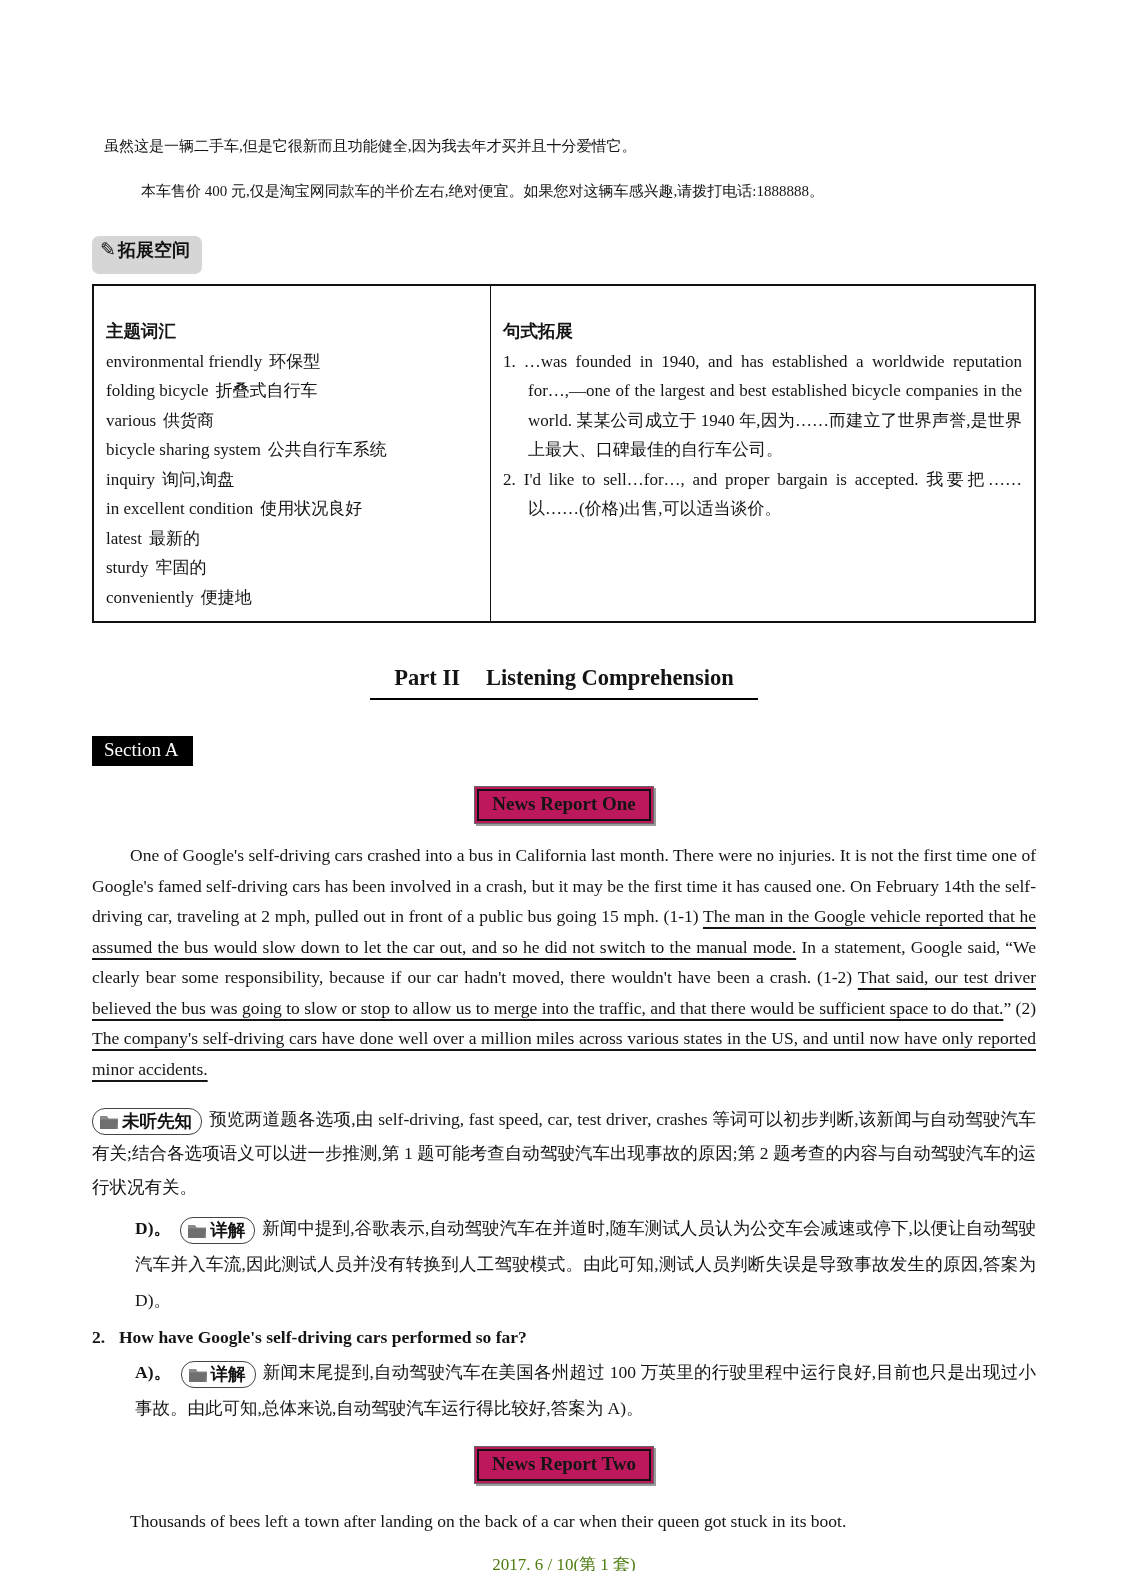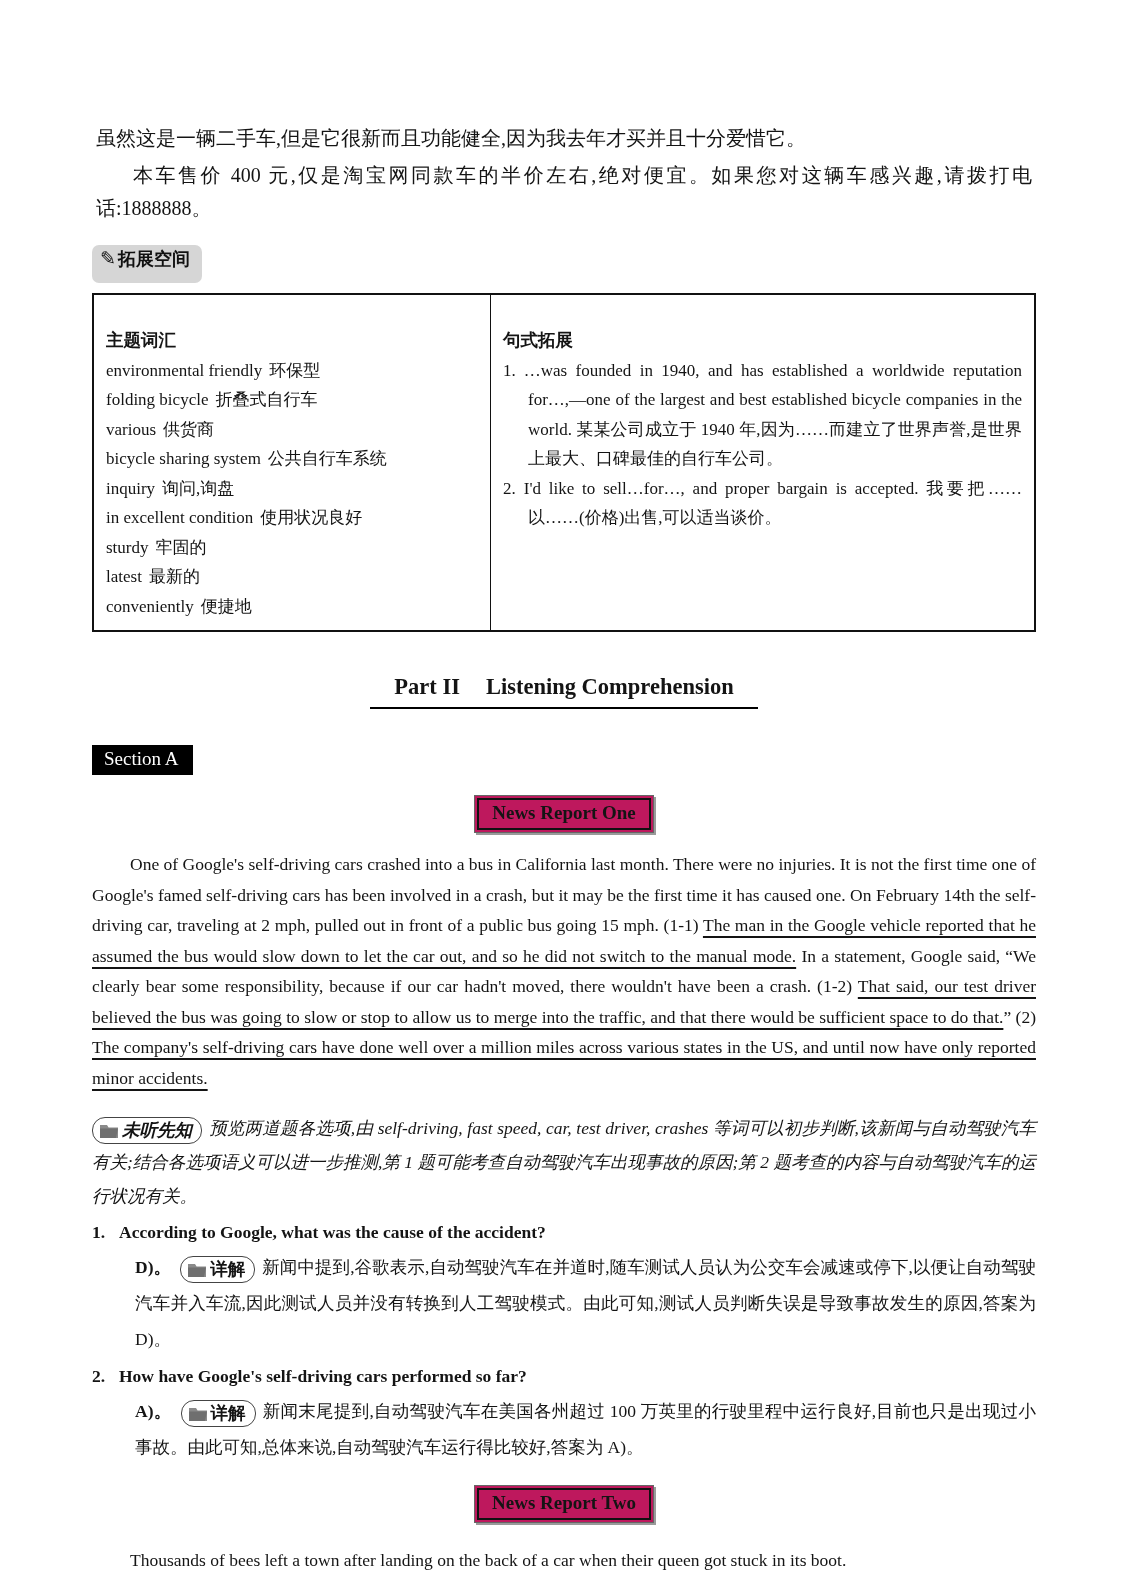--- a/index.html
+++ b/index.html
@@ -8,21 +8,21 @@
     width: 1128px; height: 1571px;
     margin: 0 auto;
     background: #ffffff;
     color: #141414;
     font-family: "Liberation Serif", "DejaVu Serif", serif;
     overflow: hidden;
   }
   .content { padding: 118px 92px 0 92px; }
 
   
-  .intro p { margin: 4px; font-size: 20px; line-height: 33px; text-align: justify; }
+  .intro p { margin: 12px; font-size: 15px; line-height: 33px; text-align: justify; }
   .intro .indent { text-indent: 37px; }
 
   
   .expand-badge {
     display: inline-block;
     margin-top: 16px;
     background: #d6d6d6;
     border-radius: 7px;
     padding: 2px 12px 12px 8px;
     font-family: "Liberation Sans", "DejaVu Sans", sans-serif;
@@ -97,21 +97,20 @@
   .questions-intro {
     margin-top: 12px;
     font-weight: bold; font-size: 17.5px;
   }
 
   
   .preview {
     margin-top: 11px;
     font-size: 17.5px; line-height: 34px;
     text-align: justify;
-    font-style: italic;
   }
   .pill-badge {
     display: inline-block;
     border: 1.5px solid #444;
     border-radius: 13px;
     padding: 0 9px 1px 6px;
     margin-right: 7px;
     background: #fff;
     font-family: "Liberation Sans", "DejaVu Sans", sans-serif;
     font-weight: bold; font-size: 17.5px;
@@ -169,22 +168,22 @@
     
     <div class="vtable">
       <div class="vcell left">
         <div class="vhead">主题词汇</div>
         <div class="vrow"><span>environmental friendly</span><span class="zh">环保型</span></div>
         <div class="vrow"><span>folding bicycle</span><span class="zh">折叠式自行车</span></div>
         <div class="vrow"><span>various</span><span class="zh">供货商</span></div>
         <div class="vrow"><span>bicycle sharing system</span><span class="zh">公共自行车系统</span></div>
         <div class="vrow"><span>inquiry</span><span class="zh">询问,询盘</span></div>
         <div class="vrow"><span>in excellent condition</span><span class="zh">使用状况良好</span></div>
+        <div class="vrow"><span>latest</span><span class="zh">最新的</span></div>
         <div class="vrow"><span>sturdy</span><span class="zh">牢固的</span></div>
-        <div class="vrow"><span>latest</span><span class="zh">最新的</span></div>
         <div class="vrow"><span>conveniently</span><span class="zh">便捷地</span></div>
       </div>
       <div class="vcell right">
         <div class="vhead">句式拓展</div>
         <div class="pattern"><span class="pnum">1.</span><span>…was founded in 1940, and has established a worldwide reputation for…,—one of the largest and best established bicycle companies in the world. 某某公司成立于 1940 年,因为……而建立了世界声誉,是世界上最大、口碑最佳的自行车公司。</span></div>
         <div class="pattern"><span class="pnum">2.</span><span>I'd like to sell…for…, and proper bargain is accepted. 我要把……以……(价格)出售,可以适当谈价。</span></div>
       </div>
     </div>
 
     
@@ -213,23 +212,20 @@
 
     
     <div class="preview">
       <span class="pill-badge"><svg width="20" height="16" viewBox="0 0 20 16">
             <path d="M1 2 h7 l1.6 2.4 H19 V15 H1 Z" fill="#8a8a8a"></path>
             <path d="M1 5.4 h18 L17 15 H1 Z" fill="#6f6f6f"></path>
           </svg><span>未听先知</span></span><span>预览两道题各选项,由 self-driving, fast speed, car, test driver, crashes 等词可以初步判断,该新闻与自动驾驶汽车有关;结合各选项语义可以进一步推测,第 1 题可能考查自动驾驶汽车出现事故的原因;第 2 题考查的内容与自动驾驶汽车的运行状况有关。</span>
     </div>
 
     
-    <div class="qline">
-      <span class="qnum">1.</span><span>According to Google, what was the cause of the accident?</span>
-    </div>
     <div class="answer">
       <span class="letter">D)。</span><span class="pill-badge"><svg width="20" height="16" viewBox="0 0 20 16">
             <path d="M1 2 h7 l1.6 2.4 H19 V15 H1 Z" fill="#8a8a8a"></path>
             <path d="M1 5.4 h18 L17 15 H1 Z" fill="#6f6f6f"></path>
           </svg><span>详解</span></span><span>新闻中提到,谷歌表示,自动驾驶汽车在并道时,随车测试人员认为公交车会减速或停下,以便让自动驾驶汽车并入车流,因此测试人员并没有转换到人工驾驶模式。由此可知,测试人员判断失误是导致事故发生的原因,答案为 D)。</span>
     </div>
 
     
     <div class="qline">
       <span class="qnum">2.</span><span>How have Google's self-driving cars performed so far?</span>

